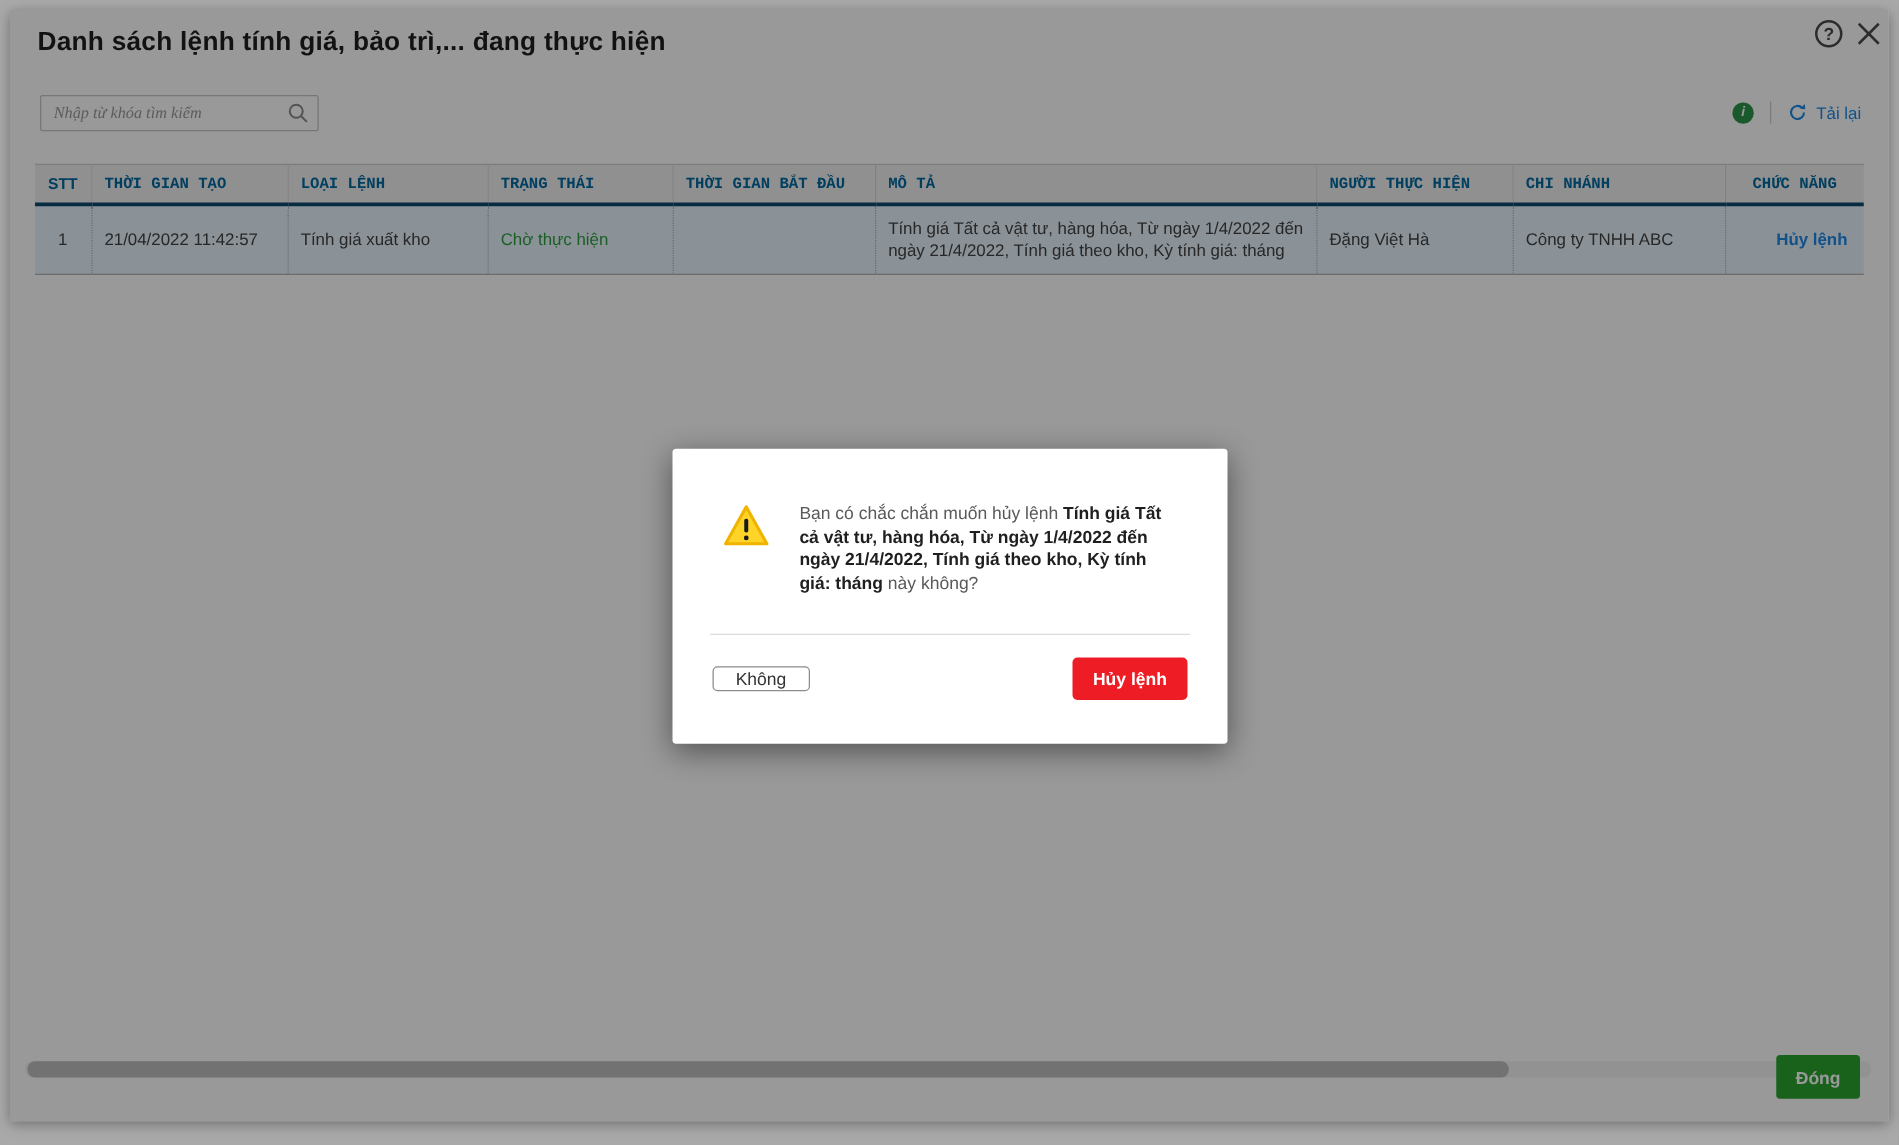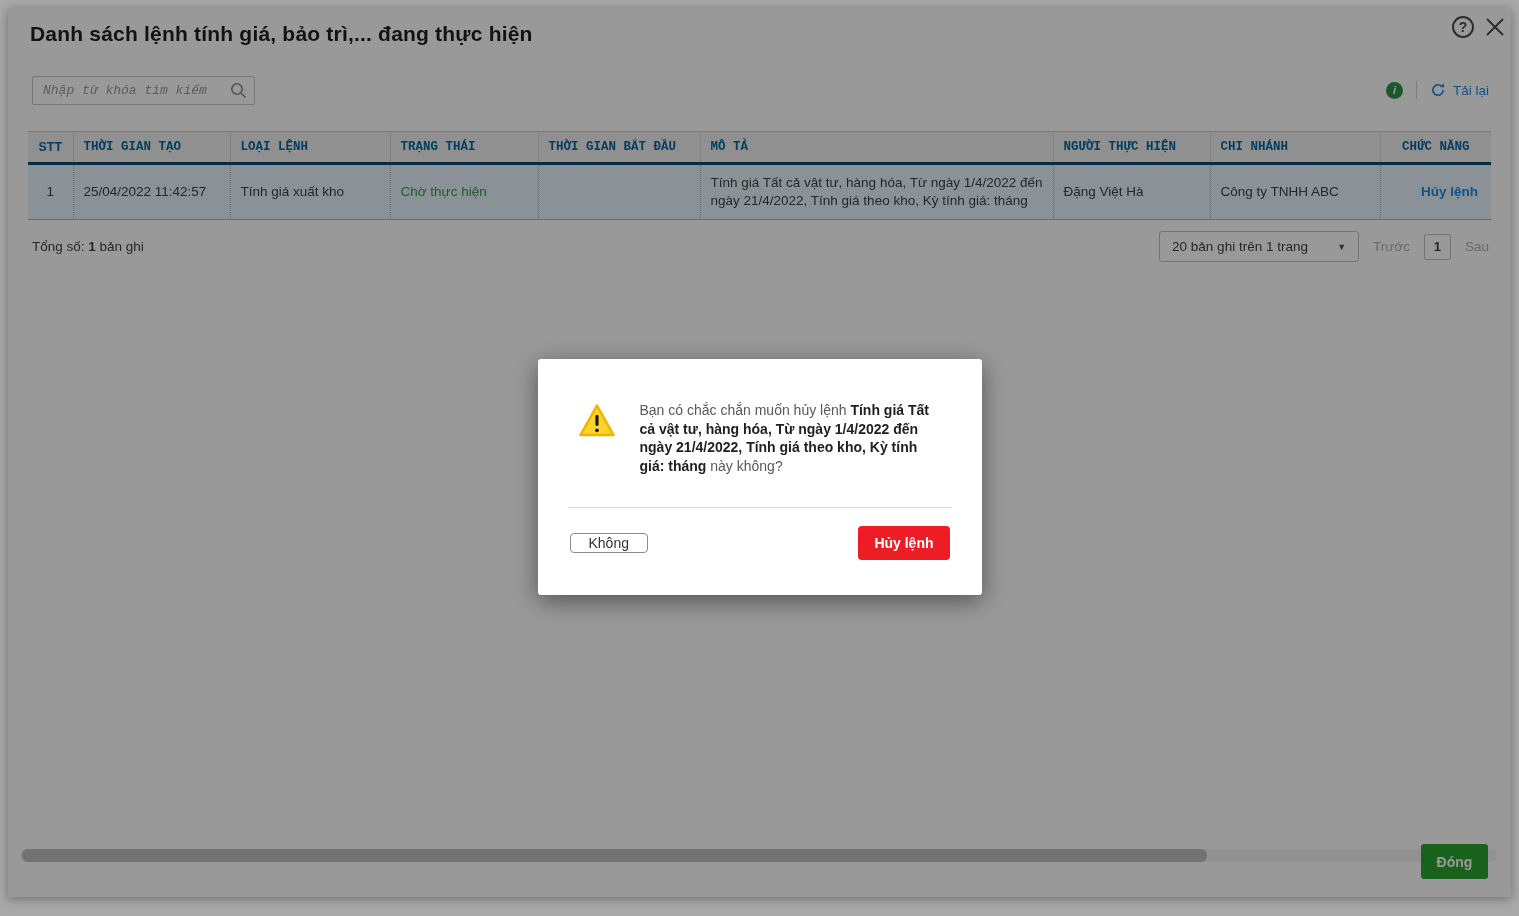--- a/index.html
+++ b/index.html
@@ -35,21 +35,21 @@
   .close-x{width:24px;height:24px;cursor:pointer;display:block;}
   
   .toolbar{
     position:absolute;top:67px;left:24px;right:22px;height:30px;
     display:flex;align-items:center;justify-content:space-between;
   }
   .search-box{position:relative;width:223px;height:29px;flex:0 0 auto;}
   .search-box input{
     width:100%;height:100%;border:1px solid #c6c6c6;border-radius:2px;
     padding:0 36px 0 10px;font-size:13px;color:#424242;outline:none;
-    font-family:Liberation Mono, monospace;background:#fff;
+    font-family:Liberation Serif, serif;background:#fff;
   }
   .search-box input::placeholder{font-style:italic;color:#9a9a9a;}
   .search-glyph{position:absolute;right:8px;top:6px;}
   .toolbar-info{display:flex;align-items:center;gap:9px;}
   .info-badge{
     width:17px;height:17px;border-radius:50%;background:#2a9548;color:#fff;
     font-size:11px;font-weight:bold;display:flex;align-items:center;justify-content:center;
     font-style:italic;flex:0 0 auto;
   }
   .info-text{font-size:13.5px;color:#424242;}
@@ -208,50 +208,34 @@
         <th>THỜI GIAN BẮT ĐẦU</th>
         <th>MÔ TẢ</th>
         <th>NGƯỜI THỰC HIỆN</th>
         <th>CHI NHÁNH</th>
         <th class="c-center">CHỨC NĂNG</th>
       </tr>
     </thead>
     <tbody>
       <tr>
         <td class="c-center">1</td>
-        <td>25/04/2022 11:42:57</td>
+        <td>21/04/2022 11:42:57</td>
         <td>Tính giá xuất kho</td>
         <td class="status-cell">Chờ thực hiện</td>
         <td></td>
         <td>Tính giá Tất cả vật tư, hàng hóa, Từ ngày 1/4/2022 đến ngày 21/4/2022, Tính giá theo kho, Kỳ tính giá: tháng</td>
         <td>Đặng Việt Hà</td>
         <td>Công ty TNHH ABC</td>
         <td class="action-cell">
           <a class="action-link">Hủy lệnh</a>
         </td>
       </tr>
     </tbody>
   </table>
 
-  <div class="pagination">
-    <div class="total-text">
-      <span>Tổng số:</span>
-      <b>1</b>
-      <span>bản ghi</span>
-    </div>
-    <div class="pager">
-      <div class="page-size">
-        <span class="label">20 bản ghi trên 1 trang</span>
-        <span class="caret">▼</span>
-      </div>
-      <span class="pg-prev">Trước</span>
-      <input class="page-input" value="1" style="">
-      <span class="pg-next">Sau</span>
-    </div>
-  </div>
 
   <div class="hscroll-track">
     <div class="hscroll-thumb"></div>
   </div>
 
   <button class="footer-close-btn">Đóng</button>
 
   <div class="dim-overlay"></div>
 </div>
 

